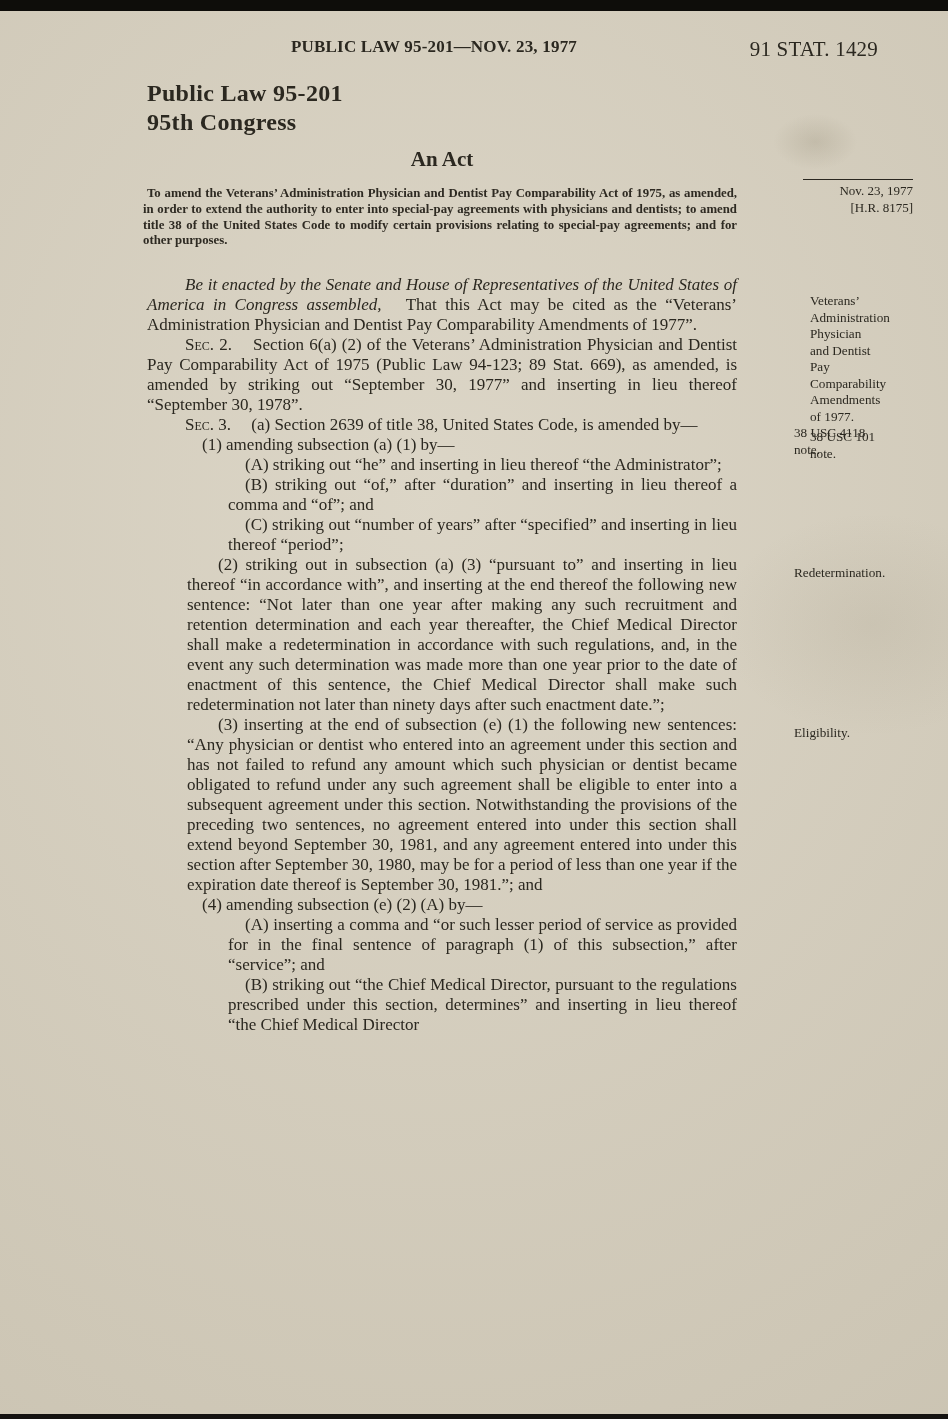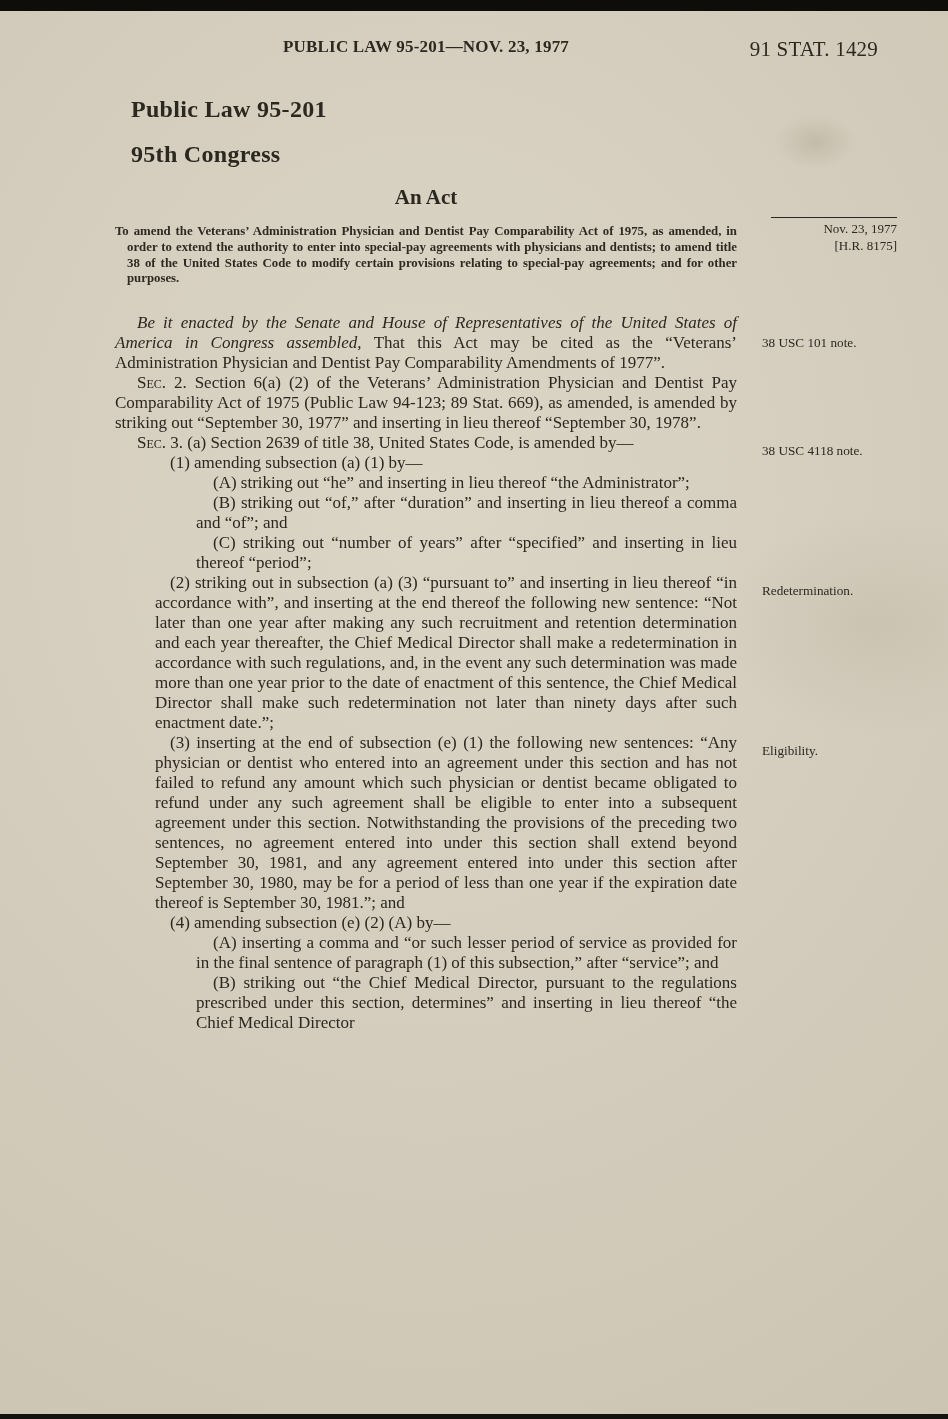--- a/index.html
+++ b/index.html
@@ -1,16 +1,16 @@
 <!DOCTYPE html>
 <html><head>
 <meta charset="utf-8">
 <title>Public Law 95-201</title>
 <style>
-  * { box-sizing: border-box; }
+  * { box-sizing: border-box; padding-left: 16px; }
   html, body { margin: 0; padding: 0; }
   body {
     width: 948px; height: 1419px;
     position: relative;
     background: #d7d0bf;
     font-family: "Liberation Serif", "DejaVu Serif", serif;
     color: #2b2820;
     overflow: hidden;
   }
   .paper {
@@ -28,21 +28,21 @@
     position: absolute; top: 37px; left: 115px; width: 622px;
     text-align: center; font-weight: bold; font-size: 17px; letter-spacing: 0.2px;
   }
   .running-stat {
     position: absolute; top: 37px; right: 70px;
     font-weight: normal; font-size: 21px; letter-spacing: 0.2px;
   }
 
   .main-col { position: absolute; left: 115px; top: 79px; width: 622px; }
 
-  .law-line { font-size: 24px; font-weight: bold; line-height: 29px; letter-spacing: 0.3px; margin: 16px; }
+  .law-line { font-size: 24px; font-weight: bold; line-height: 29px; letter-spacing: 0.3px; margin: 0; }
   .act-heading { font-size: 21px; font-weight: bold; text-align: center; margin: 10px 0 14px 0; }
 
   .preamble {
     position: relative;
     font-size: 12.8px; line-height: 15.8px; font-weight: bold;
     text-align: justify; color: #2e2a22;
     margin: 0; padding-left: 12px; text-indent: -12px;
   }
 
   .para {
@@ -99,20 +99,21 @@
     <div class="law-line">95th Congress</div>
     <div class="act-heading">An Act</div>
 
     <p class="preamble"><span>To amend the Veterans’ Administration Physician and Dentist Pay Comparability Act of 1975, as amended, in order to extend the authority to enter into special-pay agreements with physicians and dentists; to amend title 38 of the United States Code to modify certain provisions relating to special-pay agreements; and for other purposes.</span><span class="side side-date">
           <span class="date-rule"></span>
           <span class="side-line">Nov. 23, 1977</span>
           <span class="side-line">[H.R. 8175]</span>
         </span></p>
 
     <p class="para enacting"><span class="it">Be it enacted by the Senate and House of Representatives of the United States of America in Congress assembled,</span><span> That this Act may be cited as the “Veterans’ Administration Physician and Dentist Pay Comparability Amendments of 1977”.</span><span class="side side-shorttitle">
+          <span class="side-line">Veterans’ Administration Physician and Dentist Pay Comparability Amendments of 1977.</span>
           <span class="side-line gap">38 USC 101 note.</span>
         </span></p>
 
     <p class="para"><span class="sc">Sec. 2.</span><span> Section 6(a) (2) of the Veterans’ Administration Physician and Dentist Pay Comparability Act of 1975 (Public Law 94-123; 89 Stat. 669), as amended, is amended by striking out “September 30, 1977” and inserting in lieu thereof “September 30, 1978”.</span></p>
 
     <p class="para"><span class="sc">Sec. 3.</span><span> (a) Section 2639 of title 38, United States Code, is amended by—</span><span class="side side-top">38 USC 4118 note.</span></p>
 
     <p class="item l1">(1) amending subsection (a) (1) by—</p>
     <p class="item l2">(A) striking out “he” and inserting in lieu thereof “the Administrator”;</p>
     <p class="item l2">(B) striking out “of,” after “duration” and inserting in lieu thereof a comma and “of”; and</p>

